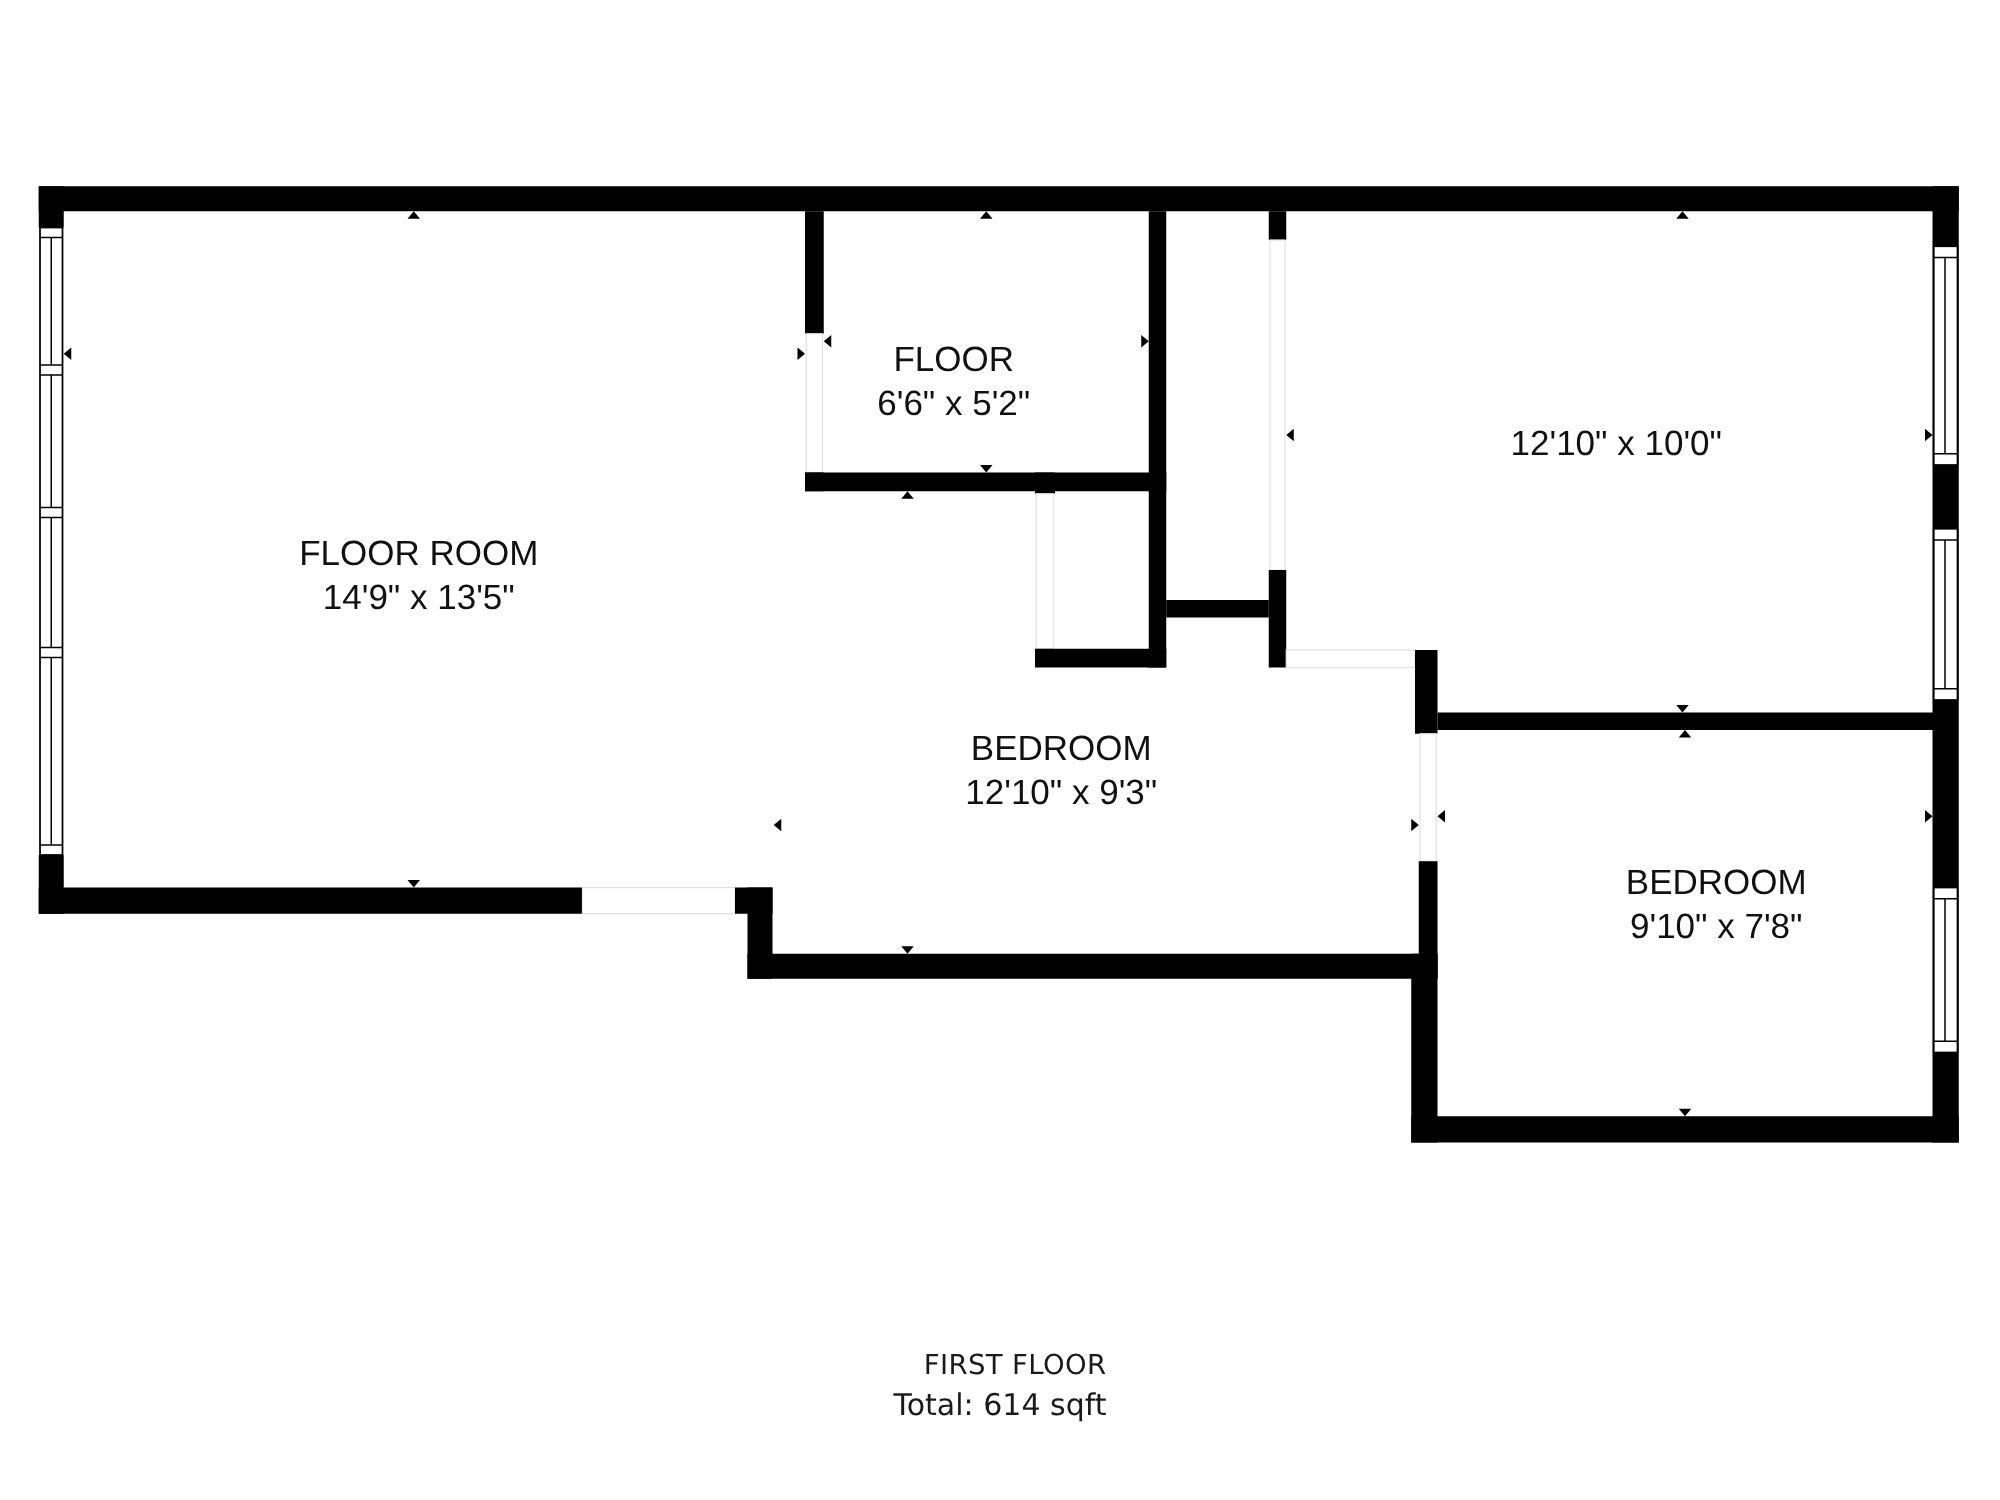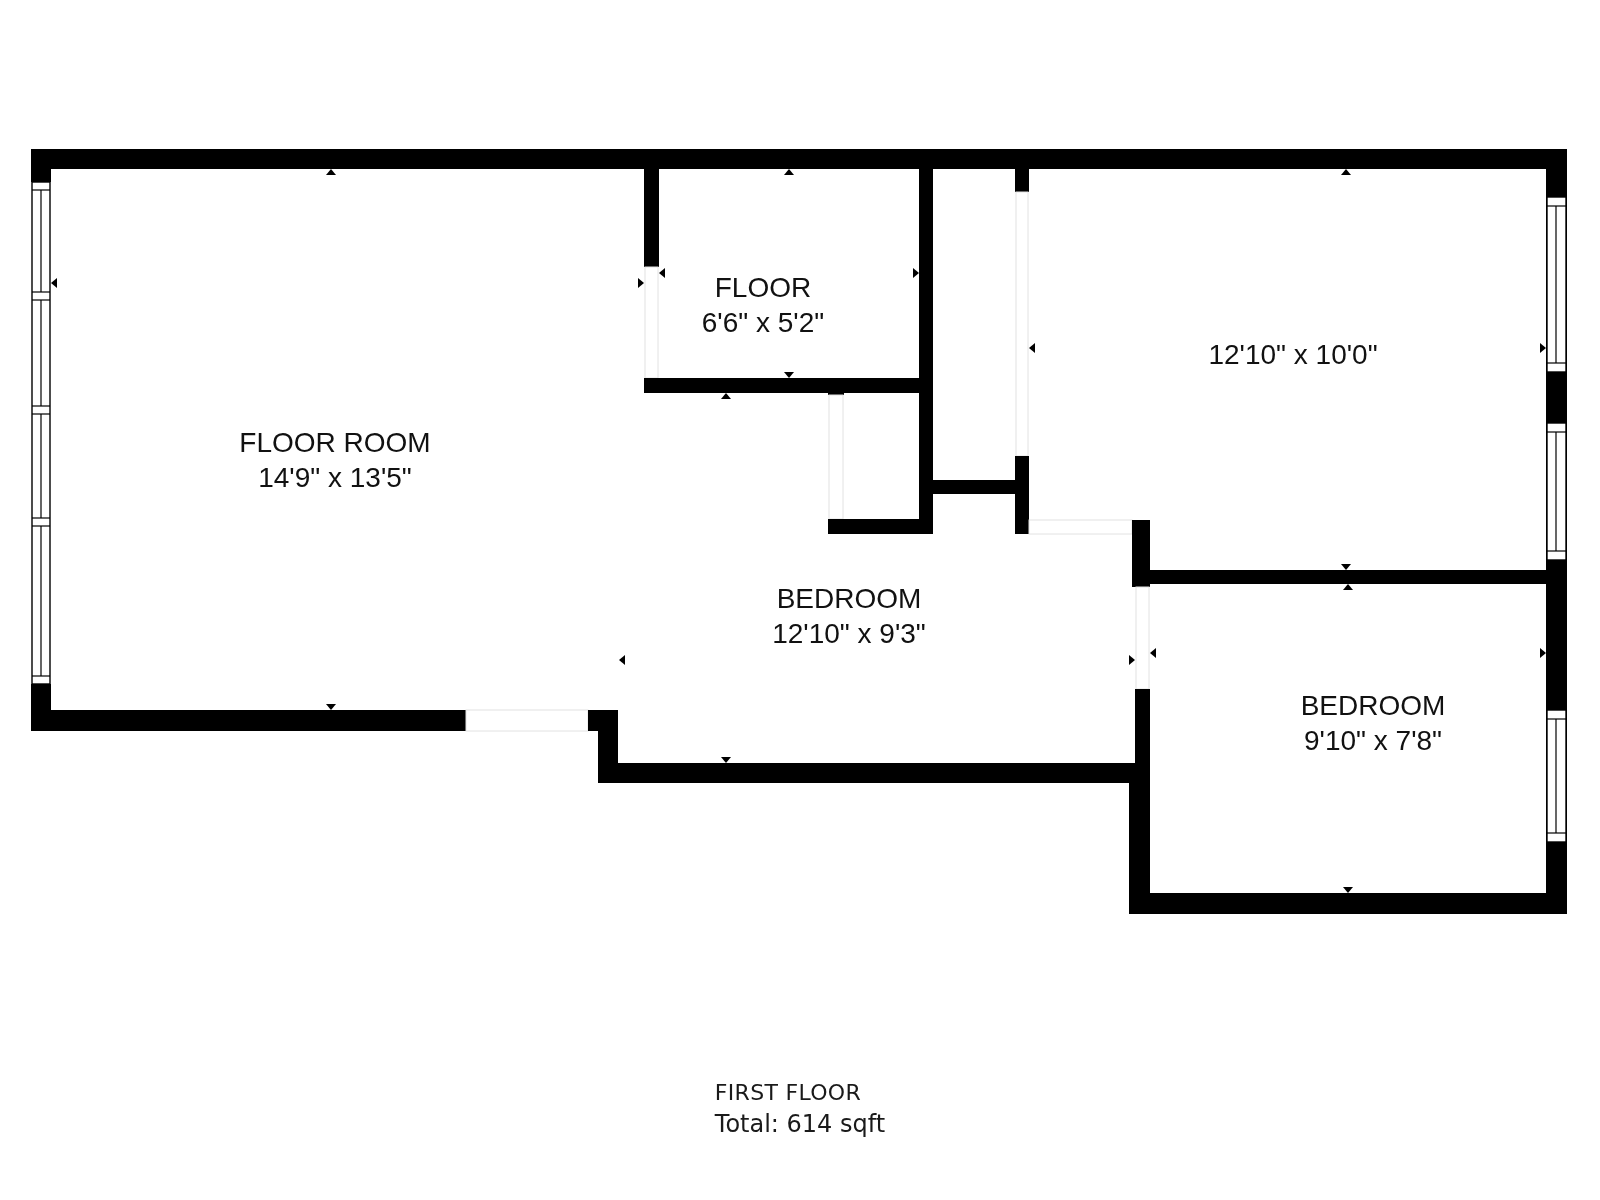--- a/index.html
+++ b/index.html
@@ -5,21 +5,21 @@
     html, body { margin: 0; padding: 0; background: #ffffff; }
     body { width: 1600px; height: 1200px; position: relative; overflow: hidden; font-family: "Liberation Sans", sans-serif; }
     #plan { position: absolute; left: 0; top: 0; width: 1600px; height: 1200px; }
     .wall { fill: #000000; }
     .win-frame { fill: #ffffff; stroke: #000000; stroke-width: 1.4; }
     .win-line { stroke: #000000; stroke-width: 1.2; }
     .opening { fill: #ffffff; stroke: #e2e2e2; stroke-width: 1; }
     .arrow { fill: #000000; }
     .room-label { position: absolute; text-align: center; color: #111111; font-family: "Liberation Sans", sans-serif; font-size: 28px; line-height: 35px; white-space: nowrap; transform: translateX(-50%); }
     .room-label .name, .room-label .dims { display: block; }
-    .footer { position: absolute; left: 800px; transform: translateX(-50%); text-align: left; color: #1a1a1a; font-family: "DejaVu Sans", sans-serif; white-space: nowrap; }
+    .footer { position: absolute; left: 800px; transform: translateX(-50%); text-align: right; color: #1a1a1a; font-family: "DejaVu Sans", sans-serif; white-space: nowrap; }
     .footer .floor { display: block; font-size: 22px; line-height: 30px; letter-spacing: 0.3px; }
     .footer .total { display: block; font-size: 24px; line-height: 32px; }
   </style>
 </head>
 <body>
 
 <svg id="plan" viewBox="0 0 1600 1200" xmlns="http://www.w3.org/2000/svg">
 
   <rect class="wall" x="31" y="149" width="1536" height="20"></rect>
 

